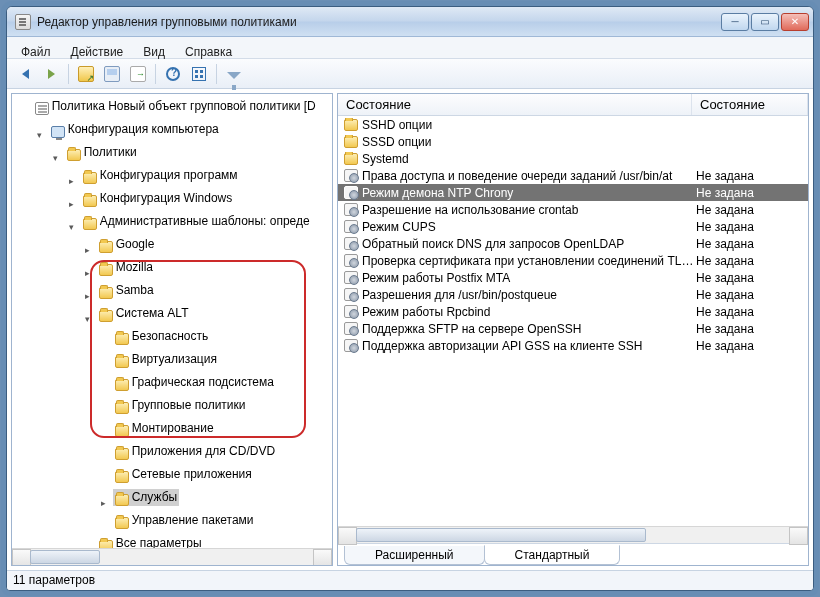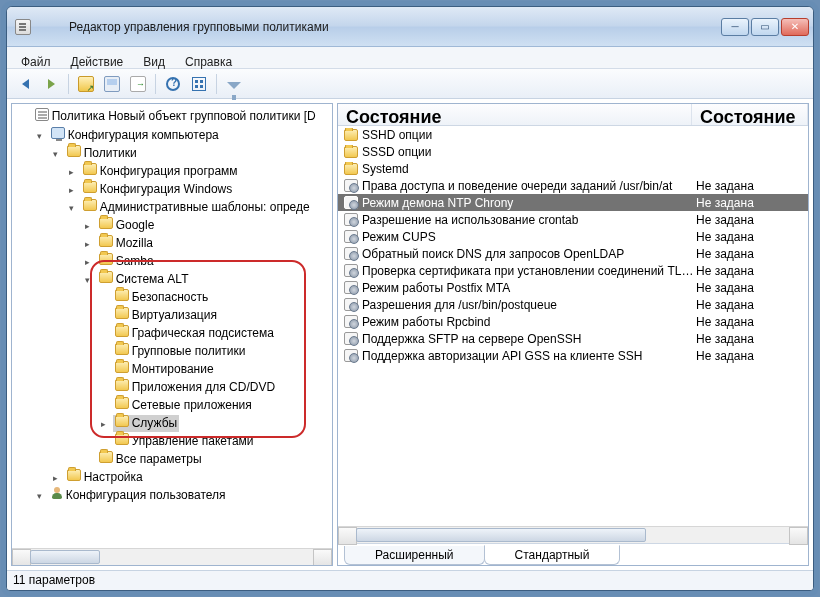--- a/index.html
+++ b/index.html
@@ -17,27 +17,26 @@
     width: 808px; height: 585px;
     background: #fff;
     border: 1px solid #3b5d80;
     border-radius: 6px 6px 4px 4px;
     box-shadow: 0 0 0 5px rgba(100,140,180,0.45);
     display: flex;
     flex-direction: column;
     overflow: hidden;
   }
   .titlebar {
-    height: 40px;
+    height: 30px;
     background: linear-gradient(#dfe9f5, #c4d6ec 48%, #b8cee9 52%, #cfe0f2);
     border-bottom: 1px solid #9fb8d6;
     display: flex;
     align-items: center;
     padding: 0 4px 0 8px;
-    gap: 32px;
   }
   .titlebar .title-icon {
     width: 16px; height: 16px;
     margin-right: 6px;
     background: linear-gradient(#f5f5f5,#dcdcdc);
     border:1px solid #888;
     border-radius:2px;
     position: relative;
   }
   .titlebar .title-icon::after{content:"";position:absolute;left:3px;top:3px;width:7px;height:2px;background:#777;box-shadow:0 3px 0 #777,0 6px 0 #777;}
@@ -101,21 +100,21 @@
   }
   .tree-pane{
     width:322px;
     border:1px solid #9fb4cf;
     margin:4px 2px 4px 4px;
     display:flex;flex-direction:column;
     overflow:hidden;
   }
   .tree-scroll{flex:1;overflow:auto;padding:4px 0 4px 2px;}
   .tree-node{white-space:nowrap;line-height:17px;}
-  .tree-label{display:inline-flex;align-items:flex-start;gap:3px;padding:0 2px;}
+  .tree-label{display:inline-flex;align-items:flex-end;gap:3px;padding:0 2px;}
   .tree-label.selected{background:#d0d0d0;}
   .twisty{display:inline-block;width:12px;text-align:center;color:#5a5a5a;font-size:9px;cursor:default;}
   .twisty.blank{visibility:hidden;}
   .folder-icon{width:14px;height:12px;background:linear-gradient(#fdeeb4,#f2c850);border:1px solid #cf9f30;border-radius:2px;display:inline-block;position:relative;}
   .folder-icon::before{content:"";position:absolute;left:0;top:-3px;width:6px;height:3px;background:#f2c850;border:1px solid #cf9f30;border-bottom:none;border-radius:2px 2px 0 0;}
   .comp-icon{width:14px;height:12px;background:#d2e4f6;border:1px solid #5a7fa9;border-radius:2px;display:inline-block;position:relative;}
   .comp-icon::after{content:"";position:absolute;left:4px;bottom:-3px;width:6px;height:2px;background:#888;}
   .user-icon{width:12px;height:12px;display:inline-block;position:relative;}
   .user-icon::before{content:"";position:absolute;left:3px;top:0;width:6px;height:6px;border-radius:50%;background:#e6b77a;}
   .user-icon::after{content:"";position:absolute;left:1px;top:6px;width:10px;height:6px;border-radius:5px 5px 2px 2px;background:#5a8a4a;}
@@ -126,22 +125,21 @@
     flex:1;
     border:1px solid #9fb4cf;
     margin:4px 4px 4px 2px;
     display:flex;flex-direction:column;
     overflow:hidden;
   }
   .list-header{
     display:flex;height:22px;
     background:linear-gradient(#fdfdfe,#eef2f8);
     border-bottom:1px solid #cdd7e4;
-    font-size:18px;
-    font-weight:bold;
+    font-size:13px;
   }
   .col-h{padding:3px 8px;border-right:1px solid #dce3ed;}
   .col1{flex:1;}
   .col2{width:116px;}
   .list-body{flex:1;overflow:auto;}
   .row{display:flex;height:17px;align-items:center;}
   .row.selected{background:#737373;color:#fff;}
   .row .c1{flex:1;padding-left:6px;display:flex;align-items:center;gap:4px;white-space:nowrap;overflow:hidden;}
   .row .c2{width:116px;padding-left:4px;}
   .setting-icon{width:14px;height:13px;display:inline-block;background:#f6f6f6;border:1px solid #9a9a9a;border-radius:2px;position:relative;flex-shrink:0;}

